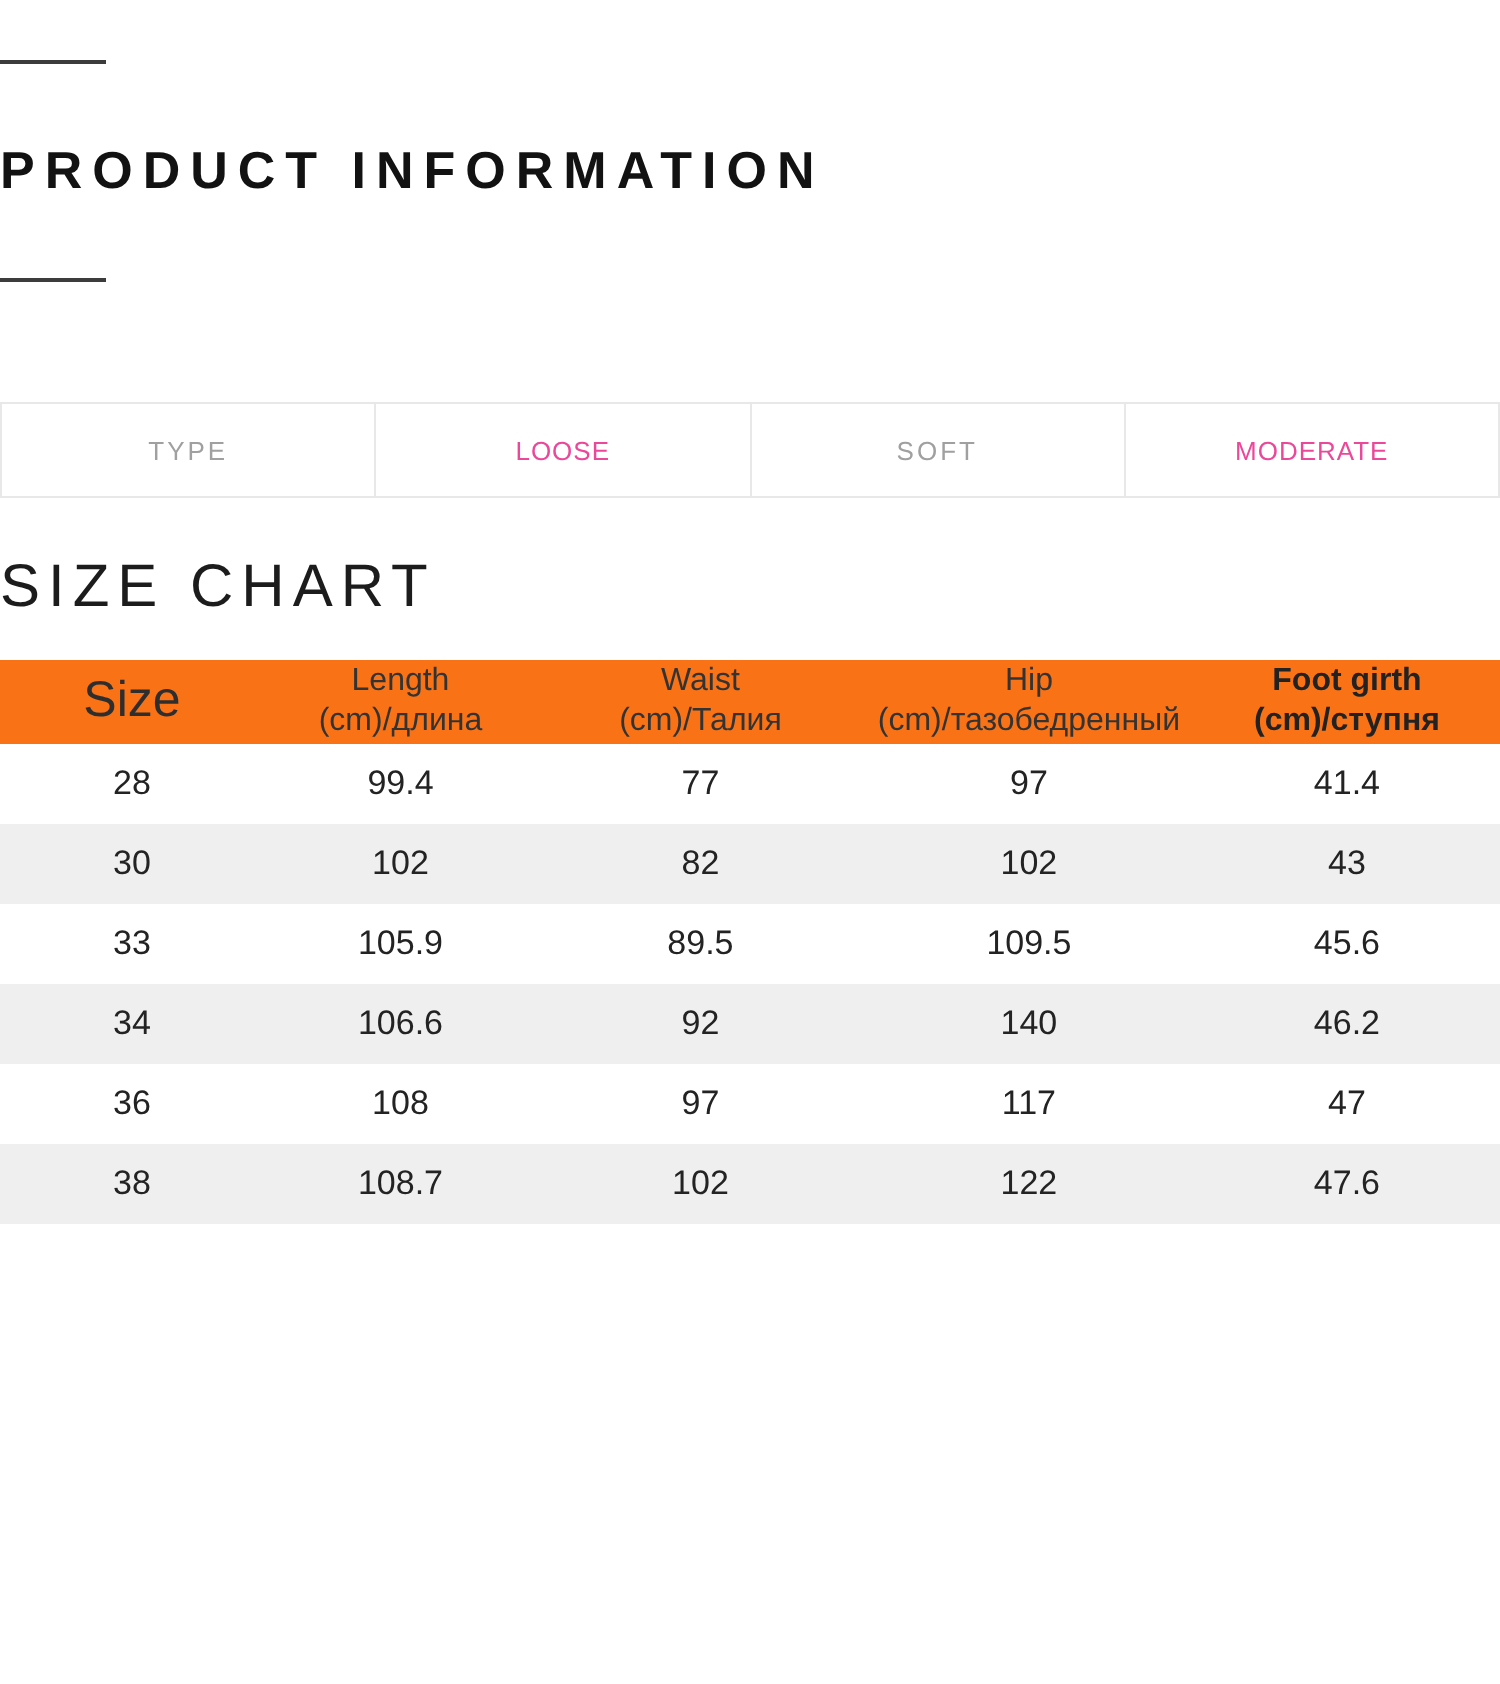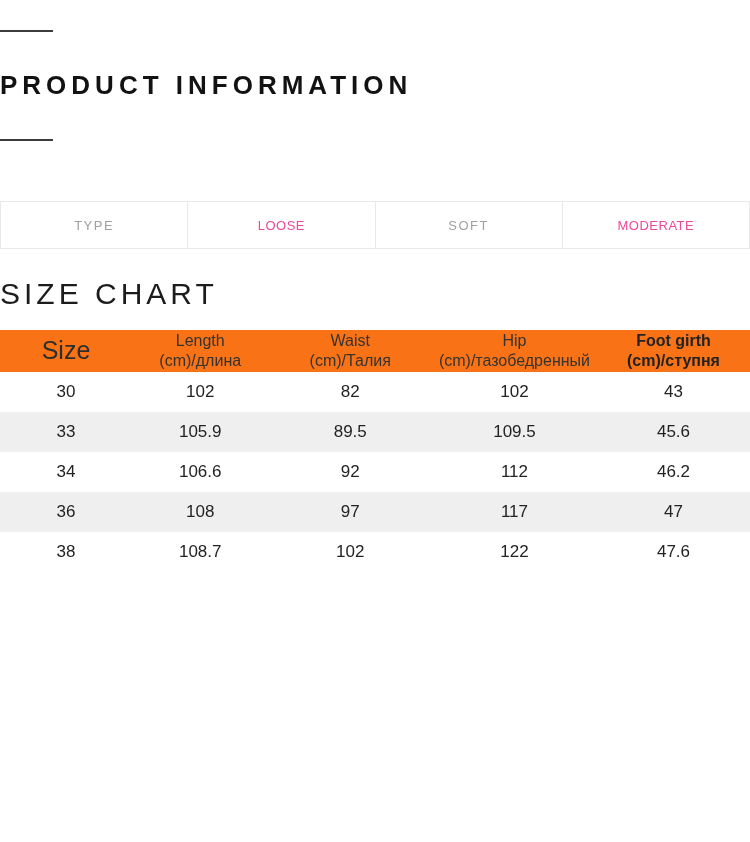--- a/index.html
+++ b/index.html
@@ -152,38 +152,45 @@
         <span class="col-sub">(cm)/тазобедренный</span>
       </th>
       <th class="bold-col">
         <span class="col-main">Foot girth</span>
         <span class="col-sub">(cm)/ступня</span>
       </th>
     </tr>
   </thead>
   <tbody>
       <tr>
+        <td>28</td>
+        <td>99.4</td>
+        <td>77</td>
+        <td>97</td>
+        <td>41.4</td>
+      </tr>
+      <tr>
         <td>30</td>
         <td>102</td>
         <td>82</td>
         <td>102</td>
         <td>43</td>
       </tr>
       <tr>
         <td>33</td>
         <td>105.9</td>
         <td>89.5</td>
         <td>109.5</td>
         <td>45.6</td>
       </tr>
       <tr>
         <td>34</td>
         <td>106.6</td>
         <td>92</td>
-        <td>112</td>
+        <td>140</td>
         <td>46.2</td>
       </tr>
       <tr>
         <td>36</td>
         <td>108</td>
         <td>97</td>
         <td>117</td>
         <td>47</td>
       </tr>
       <tr>

